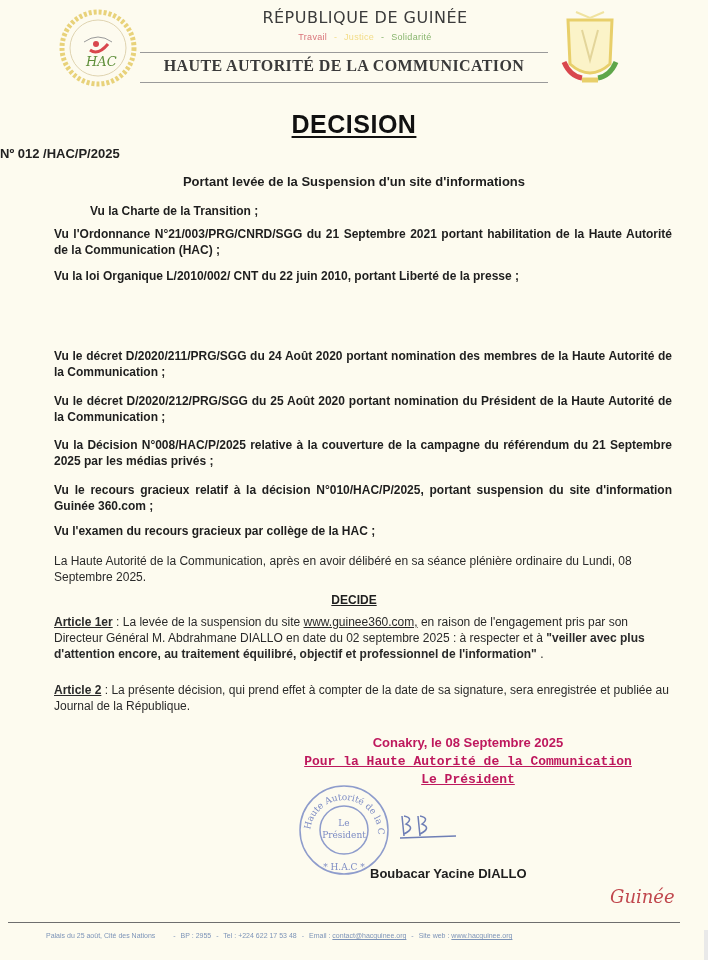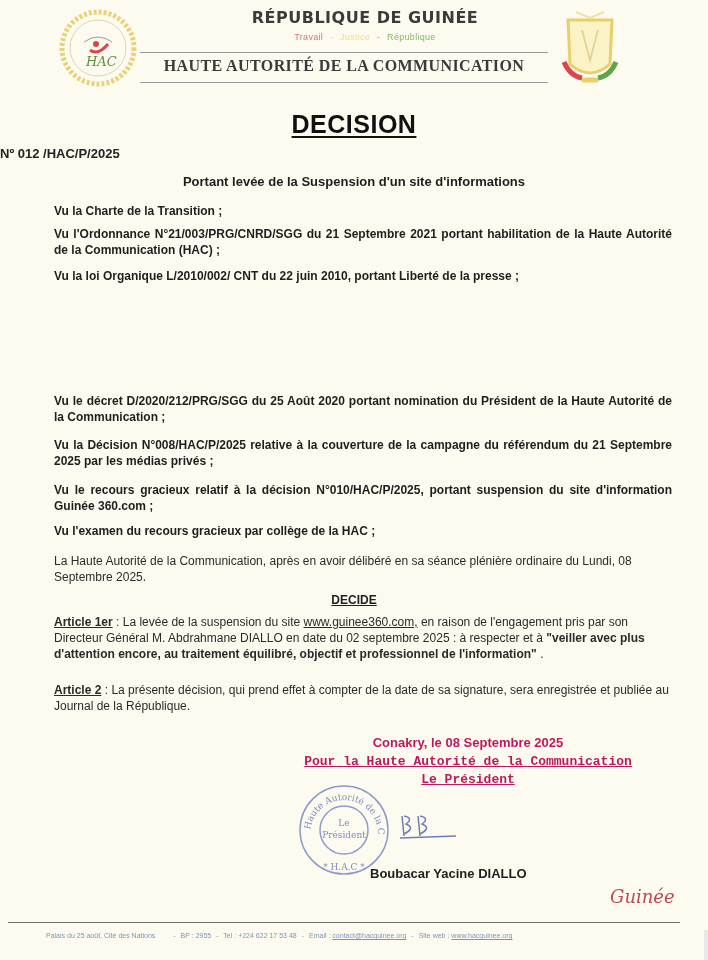--- a/index.html
+++ b/index.html
@@ -10,21 +10,21 @@
       color: #1c1c1c;
       position: relative;
     }
     .page { position: absolute; inset: 0; }
 
     
     .hac-logo { position: absolute; left: 56px; top: 8px; width: 84px; height: 80px; }
     .coat-of-arms { position: absolute; left: 548px; top: 6px; width: 84px; height: 84px; }
     .republic-title {
       position: absolute; left: 180px; top: 8px; width: 370px; text-align: center;
-      font-family: "DejaVu Sans", sans-serif; font-weight: bold; font-size: 16px;
+      font-family: "DejaVu Sans", sans-serif; font-weight: normal; font-size: 16px;
       color: #3b3b3b; letter-spacing: 0.5px;
     }
     .motto {
       position: absolute; left: 180px; top: 32px; width: 370px; text-align: center;
       font-size: 9px; letter-spacing: 0.3px;
     }
     .motto span { margin: 0 2px; }
     .motto .m1 { color: #d9747a; }
     .motto .m2 { color: #f2dc87; }
     .motto .m3 { color: #88b56e; }
@@ -111,44 +111,45 @@
     <path d="M34 42 Q42 48 52 36" fill="none" stroke="#d9474d" stroke-width="3"></path>
     <text x="30" y="58" font-family="DejaVu Serif, serif" font-style="italic" font-size="13" fill="#5e8f3a">HAC</text>
   </svg>
 
   <div class="republic-title">RÉPUBLIQUE DE GUINÉE</div>
   <div class="motto">
     <span class="m1">Travail</span>
     <span class="m2">-</span>
     <span class="m2">Justice</span>
     <span class="m3">-</span>
-    <span class="m3">République</span>
+    <span class="m3">Solidarité</span>
   </div>
   <div class="header-rule-top"></div>
   <div class="authority-title">HAUTE AUTORITÉ DE LA COMMUNICATION</div>
   <div class="header-rule-bottom"></div>
 
   <svg class="coat-of-arms" viewBox="0 0 84 84">
     <path d="M20 14 L64 14 L62 58 Q42 76 22 58 Z" fill="#fbf3c8" stroke="#e8cf6a" stroke-width="3"></path>
     <path d="M34 24 L42 54 L50 24" fill="none" stroke="#e3d59a" stroke-width="2"></path>
     <path d="M16 56 Q22 70 34 72" fill="none" stroke="#d9474d" stroke-width="5"></path>
     <path d="M50 72 Q62 70 68 56" fill="none" stroke="#5fa64a" stroke-width="5"></path>
     <path d="M34 74 L50 74" stroke="#e8cf6a" stroke-width="5"></path>
     <path d="M28 6 L42 12 L56 6" fill="none" stroke="#f0e3a0" stroke-width="2"></path>
   </svg>
 
   <div class="decision-title">
     <span>DECISION</span>
   </div>
   <div class="decision-number">Nº 012 /HAC/P/2025</div>
   <div class="decision-subject">Portant levée de la Suspension d'un site d'informations</div>
 
-  <div class="body-text vu" style="top:203px;">Vu la Charte de la Transition ;</div>
+  <div class="body-text vu" style="top:203px;margin-left:36px;">Vu la Charte de la Transition ;</div>
   <div class="body-text vu last-line-fix" style="top:226px;">Vu l'Ordonnance N°21/003/PRG/CNRD/SGG du 21 Septembre 2021 portant habilitation de la Haute Autorité de la Communication (HAC) ;</div>
   <div class="body-text vu" style="top:268px;">Vu la loi Organique L/2010/002/ CNT du 22 juin 2010, portant Liberté de la presse ;</div>
+  <div class="body-text vu last-line-fix" style="top:348px;">Vu le décret D/2020/211/PRG/SGG du 24 Août 2020 portant nomination des membres de la Haute Autorité de la Communication ;</div>
   <div class="body-text vu last-line-fix" style="top:393px;">Vu le décret D/2020/212/PRG/SGG du 25 Août 2020 portant nomination du Président de la Haute Autorité de la Communication ;</div>
   <div class="body-text vu last-line-fix" style="top:437px;">Vu la Décision N°008/HAC/P/2025 relative à la couverture de la campagne du référendum du 21 Septembre 2025 par les médias privés ;</div>
   <div class="body-text vu last-line-fix" style="top:482px;">Vu le recours gracieux relatif à la décision N°010/HAC/P/2025, portant suspension du site d'information Guinée 360.com ;</div>
   <div class="body-text vu" style="top:523px;">Vu l'examen du recours gracieux par collège de la HAC ;</div>
 
   <div class="body-text plain" style="top:553px;">La Haute Autorité de la Communication, après en avoir délibéré en sa séance plénière ordinaire du Lundi, 08 Septembre 2025.</div>
 
   <div class="decide-heading">DECIDE</div>
 
   <div class="body-text plain" style="top:614px;">

